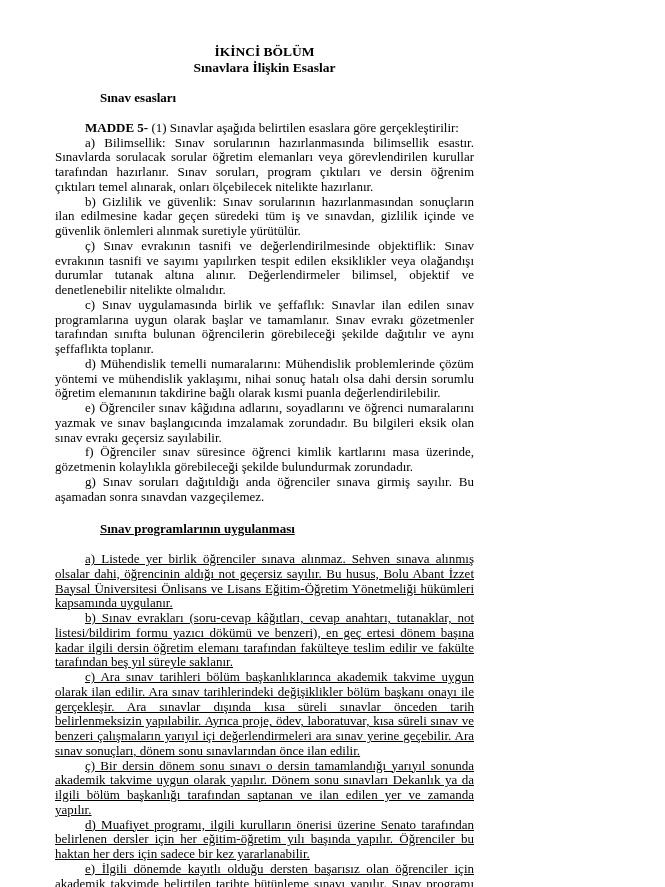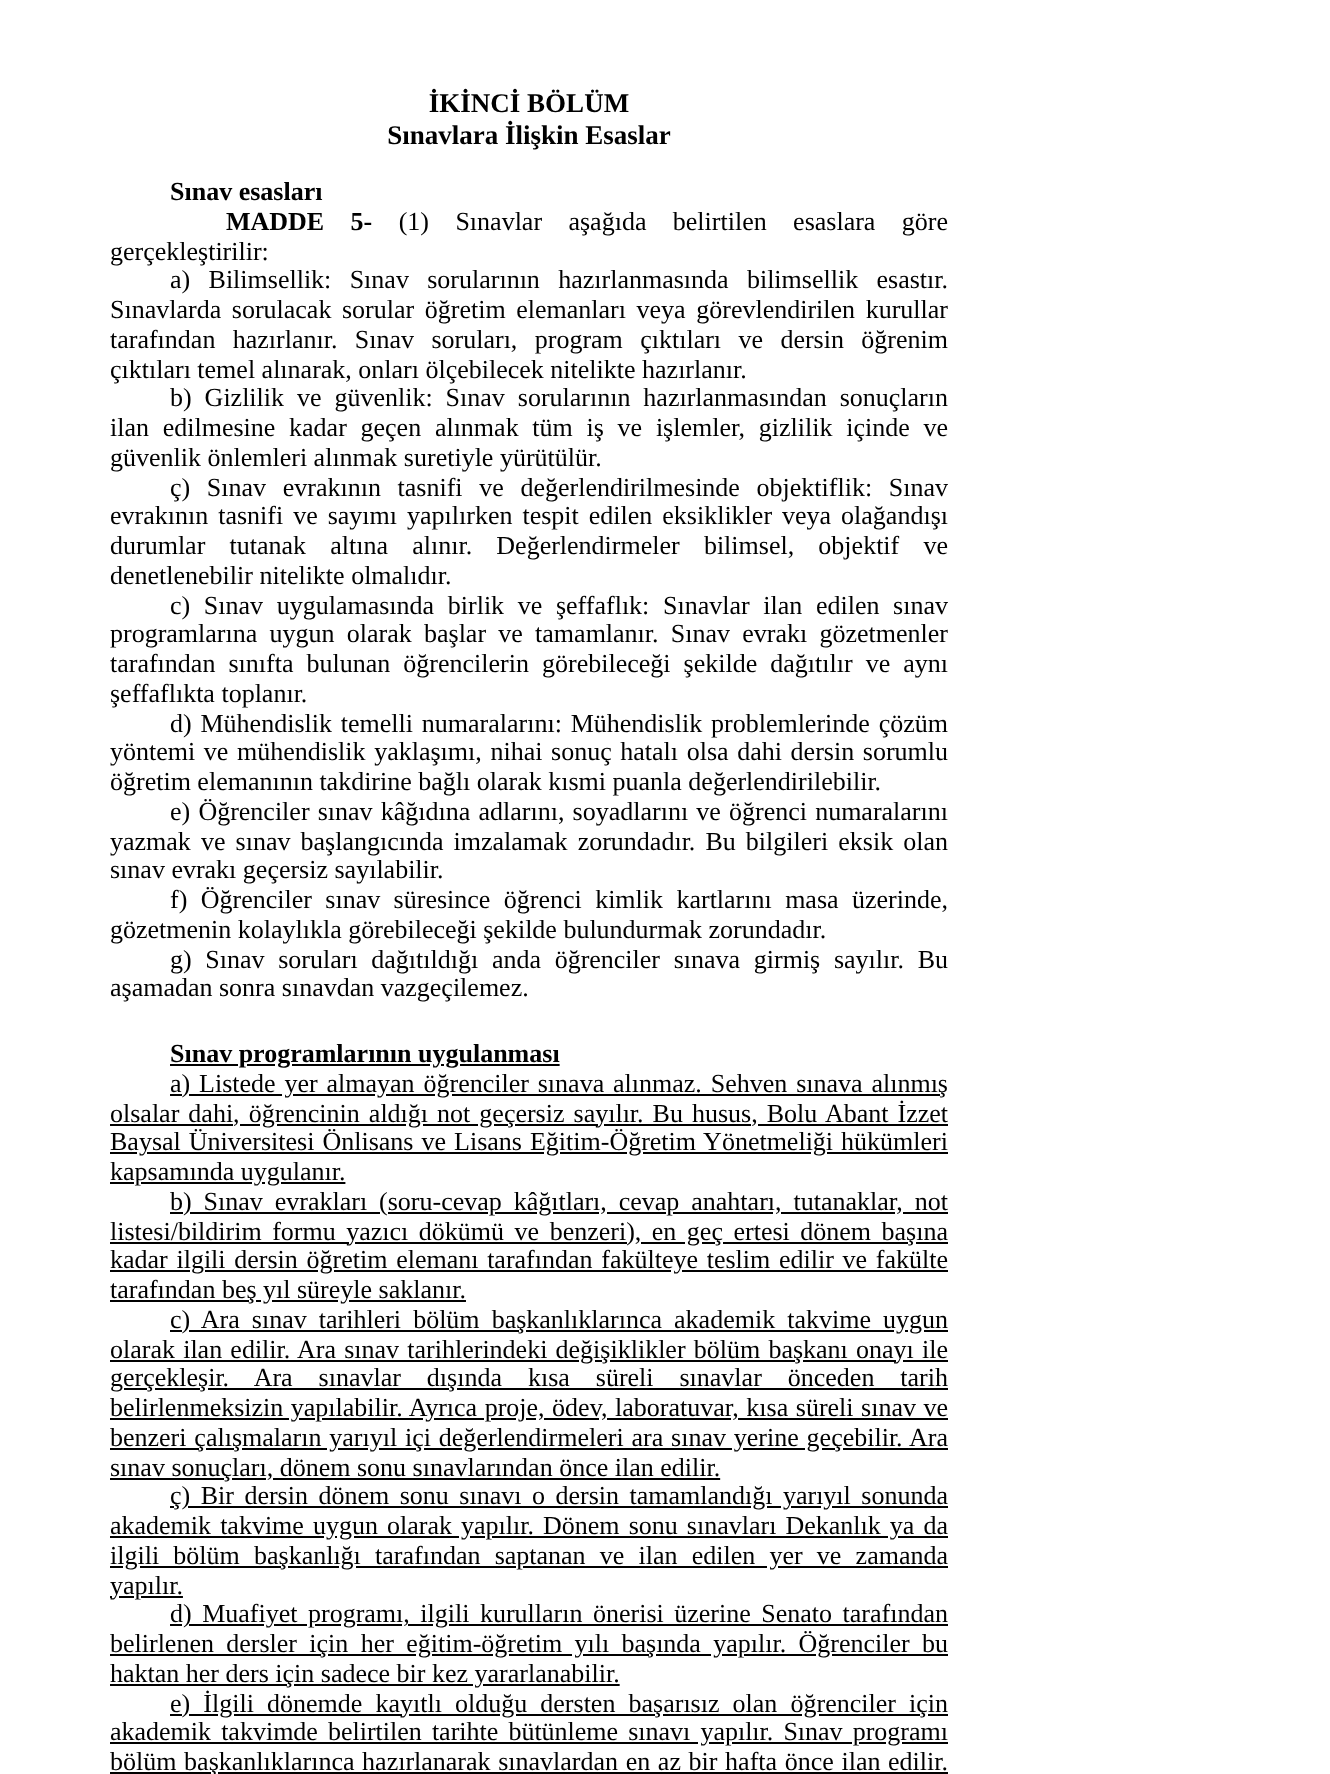--- a/index.html
+++ b/index.html
@@ -33,60 +33,59 @@
     margin-top: 13px;
   }
   .section + .section {
     margin-top: 18px;
     text-decoration: underline;
   }
   .section-heading {
     font-weight: bold;
     font-size: 13px;
     line-height: 14.75px;
-    margin: 0;
+    margin: 15px;
     padding-left: 30px;
   }
   p.para {
     margin: 0;
     font-size: 13px;
     line-height: 14.75px;
     text-align: justify;
     text-indent: 30px;
   }
   p.para b {
     font-weight: bold;
-    margin-left: 28px;
   }
 </style>
 </head>
 <body>
 
 <div class="page">
 
   <h1 class="chapter-heading">İKİNCİ BÖLÜM</h1>
 
   <h2 class="chapter-subheading">Sınavlara İlişkin Esaslar</h2>
 
   <div class="section">
     <h3 class="section-heading">Sınav esasları</h3>
     <p class="para"><b>MADDE 5-</b><span> (1) Sınavlar aşağıda belirtilen esaslara göre gerçekleştirilir:</span></p>
     <p class="para">a) Bilimsellik: Sınav sorularının hazırlanmasında bilimsellik esastır. Sınavlarda sorulacak sorular öğretim elemanları veya görevlendirilen kurullar tarafından hazırlanır. Sınav soruları, program çıktıları ve dersin öğrenim çıktıları temel alınarak, onları ölçebilecek nitelikte hazırlanır.</p>
-    <p class="para">b) Gizlilik ve güvenlik: Sınav sorularının hazırlanmasından sonuçların ilan edilmesine kadar geçen alınmak tüm iş ve işlemler, gizlilik içinde ve güvenlik önlemleri alınmak suretiyle yürütülür.</p>
+    <p class="para">b) Gizlilik ve güvenlik: Sınav sorularının hazırlanmasından sonuçların ilan edilmesine kadar geçen süredeki tüm iş ve sınavdan, gizlilik içinde ve güvenlik önlemleri alınmak suretiyle yürütülür.</p>
     <p class="para">ç) Sınav evrakının tasnifi ve değerlendirilmesinde objektiflik: Sınav evrakının tasnifi ve sayımı yapılırken tespit edilen eksiklikler veya olağandışı durumlar tutanak altına alınır. Değerlendirmeler bilimsel, objektif ve denetlenebilir nitelikte olmalıdır.</p>
     <p class="para">c) Sınav uygulamasında birlik ve şeffaflık: Sınavlar ilan edilen sınav programlarına uygun olarak başlar ve tamamlanır. Sınav evrakı gözetmenler tarafından sınıfta bulunan öğrencilerin görebileceği şekilde dağıtılır ve aynı şeffaflıkta toplanır.</p>
     <p class="para">d) Mühendislik temelli numaralarını: Mühendislik problemlerinde çözüm yöntemi ve mühendislik yaklaşımı, nihai sonuç hatalı olsa dahi dersin sorumlu öğretim elemanının takdirine bağlı olarak kısmi puanla değerlendirilebilir.</p>
     <p class="para">e) Öğrenciler sınav kâğıdına adlarını, soyadlarını ve öğrenci numaralarını yazmak ve sınav başlangıcında imzalamak zorundadır. Bu bilgileri eksik olan sınav evrakı geçersiz sayılabilir.</p>
     <p class="para">f) Öğrenciler sınav süresince öğrenci kimlik kartlarını masa üzerinde, gözetmenin kolaylıkla görebileceği şekilde bulundurmak zorundadır.</p>
     <p class="para">g) Sınav soruları dağıtıldığı anda öğrenciler sınava girmiş sayılır. Bu aşamadan sonra sınavdan vazgeçilemez.</p>
   </div>
 
   <div class="section">
     <h3 class="section-heading">Sınav programlarının uygulanması</h3>
-    <p class="para">a) Listede yer almayan öğrenciler sınava alınmaz. Sehven sınava alınmış olsalar dahi, öğrencinin aldığı not geçersiz sayılır. Bu husus, Bolu Abant İzzet Baysal Üniversitesi Önlisans ve Lisans Eğitim-Öğretim Yönetmeliği hükümleri kapsamında uygulanır.</p>
+    <p class="para">a) Listede yer birlik öğrenciler sınava alınmaz. Sehven sınava alınmış olsalar dahi, öğrencinin aldığı not geçersiz sayılır. Bu husus, Bolu Abant İzzet Baysal Üniversitesi Önlisans ve Lisans Eğitim-Öğretim Yönetmeliği hükümleri kapsamında uygulanır.</p>
     <p class="para">b) Sınav evrakları (soru-cevap kâğıtları, cevap anahtarı, tutanaklar, not listesi/bildirim formu yazıcı dökümü ve benzeri), en geç ertesi dönem başına kadar ilgili dersin öğretim elemanı tarafından fakülteye teslim edilir ve fakülte tarafından beş yıl süreyle saklanır.</p>
     <p class="para">c) Ara sınav tarihleri bölüm başkanlıklarınca akademik takvime uygun olarak ilan edilir. Ara sınav tarihlerindeki değişiklikler bölüm başkanı onayı ile gerçekleşir. Ara sınavlar dışında kısa süreli sınavlar önceden tarih belirlenmeksizin yapılabilir. Ayrıca proje, ödev, laboratuvar, kısa süreli sınav ve benzeri çalışmaların yarıyıl içi değerlendirmeleri ara sınav yerine geçebilir. Ara sınav sonuçları, dönem sonu sınavlarından önce ilan edilir.</p>
     <p class="para">ç) Bir dersin dönem sonu sınavı o dersin tamamlandığı yarıyıl sonunda akademik takvime uygun olarak yapılır. Dönem sonu sınavları Dekanlık ya da ilgili bölüm başkanlığı tarafından saptanan ve ilan edilen yer ve zamanda yapılır.</p>
     <p class="para">d) Muafiyet programı, ilgili kurulların önerisi üzerine Senato tarafından belirlenen dersler için her eğitim-öğretim yılı başında yapılır. Öğrenciler bu haktan her ders için sadece bir kez yararlanabilir.</p>
     <p class="para">e) İlgili dönemde kayıtlı olduğu dersten başarısız olan öğrenciler için akademik takvimde belirtilen tarihte bütünleme sınavı yapılır. Sınav programı bölüm başkanlıklarınca hazırlanarak sınavlardan en az bir hafta önce ilan edilir. Bütünleme sınavı dönem sonu sınavı yerine geçer ve bu sınava giren öğrencinin dönem başarı notu, dönem içi sınav sonuçları, varsa dönem içi diğer çalışmalar ve bütünleme sınavı sonucu dikkate alınarak hesaplanır. Dönemde dersten devamsız (DZ/NA) olan öğrenci o dersin bütünleme sınavına giremez.</p>
   </div>
 
 </div>
 
 </body></html>

